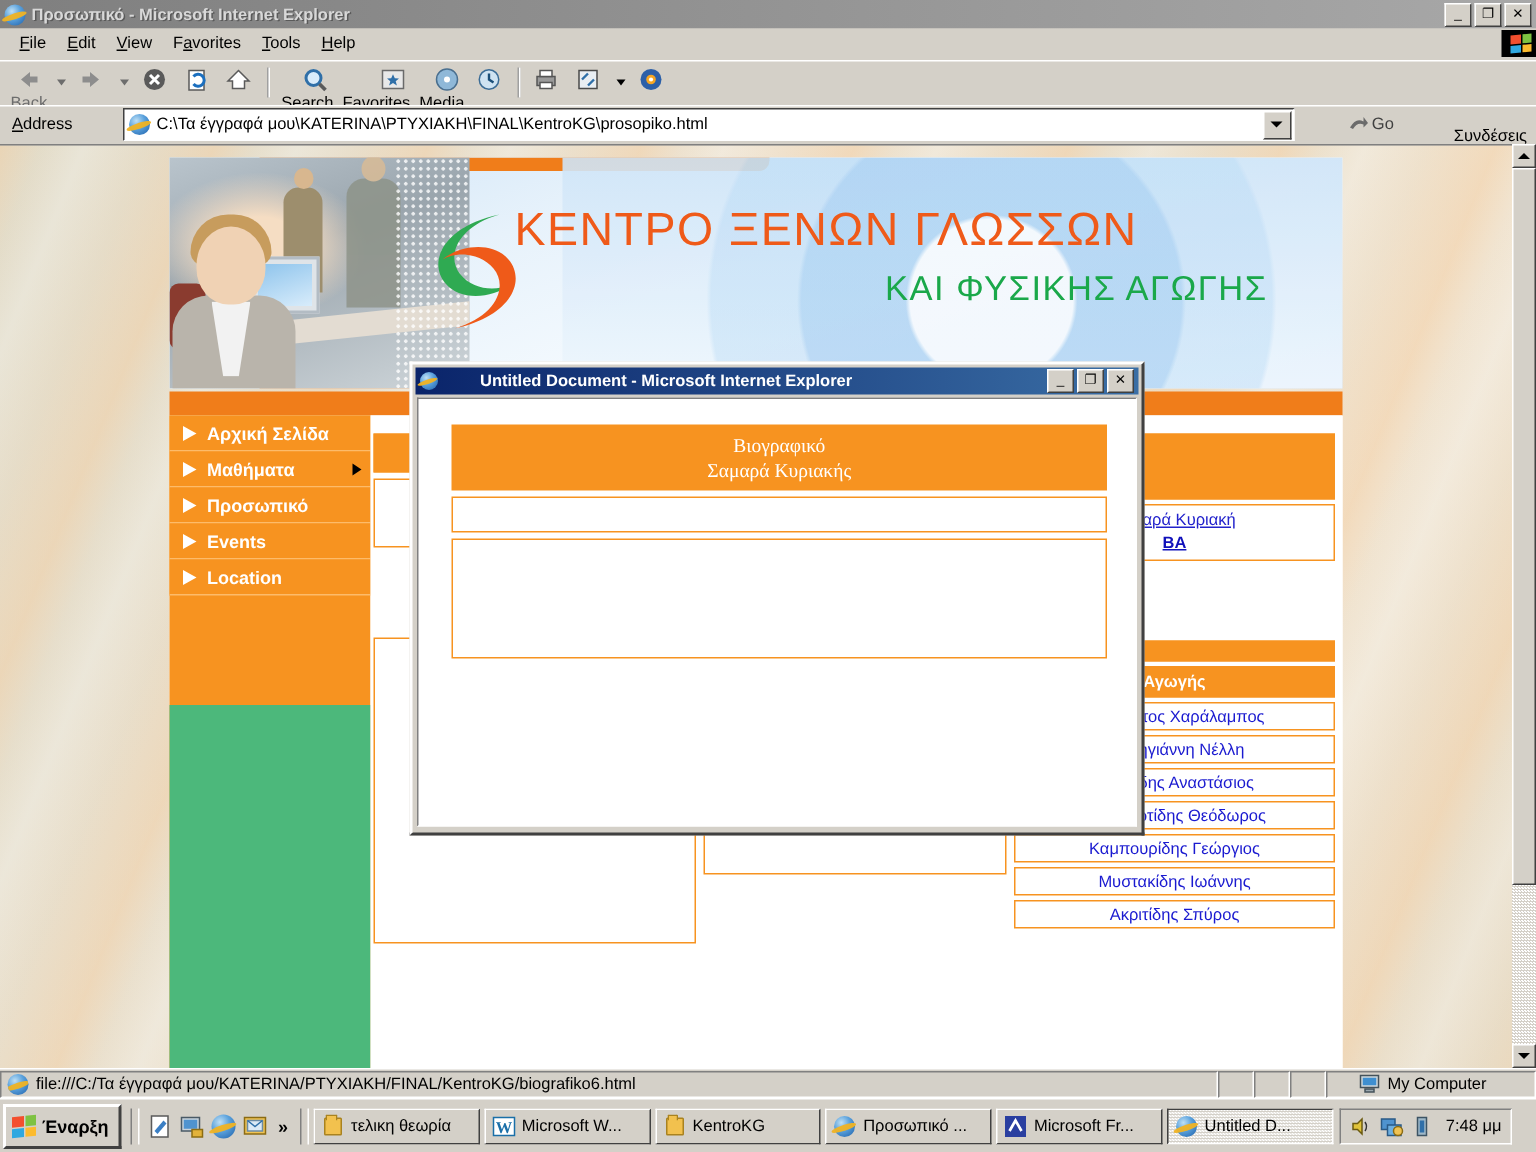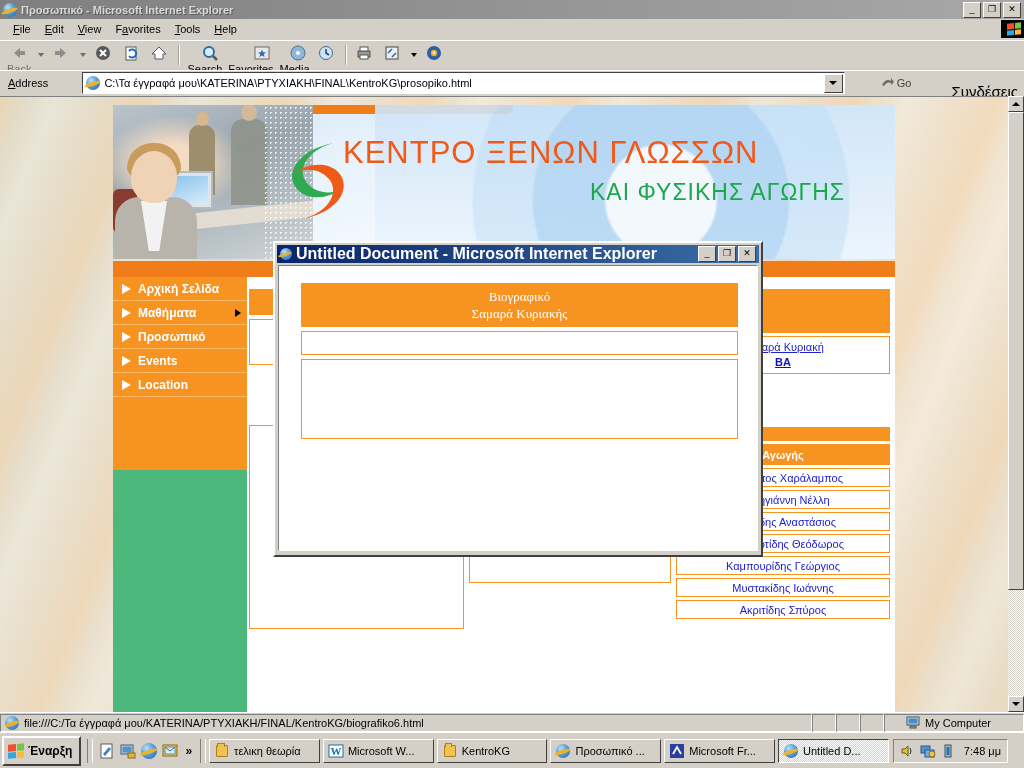--- a/index.html
+++ b/index.html
@@ -79,21 +79,21 @@
   #addrcombo .iconmini{width:16px;height:16px;margin:0 3px 0 2px;position:relative;flex:0 0 auto;}
   #addrval{flex:1 1 auto;font-size:11px;color:#000;white-space:nowrap;overflow:hidden;}
   #addrdrop{
     width:17px;height:17px;background:#d4d0c8;margin-right:1px;
     border-top:1px solid #fff;border-left:1px solid #fff;
     border-right:1px solid #404040;border-bottom:1px solid #404040;
     display:flex;align-items:center;justify-content:center;flex:0 0 auto;
   }
   #addrdrop i{width:0;height:0;border-left:4px solid transparent;border-right:4px solid transparent;border-top:4px solid #000;}
   #gobtn{display:flex;align-items:center;padding:0 6px;color:#404040;font-size:11px;white-space:nowrap;}
-  #linksbtn{padding:0 6px;color:#000;font-size:15px;white-space:nowrap;margin-top:16px;}
+  #linksbtn{padding:0 6px;color:#000;font-size:11px;white-space:nowrap;margin-top:16px;}
 
   
   #viewport{
     position:absolute;left:0;top:96px;width:1024px;height:616px;
     border-top:1px solid #808080;
     overflow:hidden;
     background:
       repeating-linear-gradient(112deg,
         rgba(245,200,150,.40) 0px,rgba(245,200,150,.05) 26px,
         rgba(255,255,255,.22) 52px,rgba(240,210,175,.16) 90px,
@@ -220,21 +220,21 @@
     border-top:2px solid #fff;border-left:2px solid #fff;
     border-right:2px solid #404040;border-bottom:2px solid #404040;
     box-sizing:border-box;
   }
   #pop-title{
     position:absolute;left:2px;top:2px;width:482px;height:18px;
     background:linear-gradient(to right,#0a246a,#3a6ea5);
     display:flex;align-items:center;
   }
   #pop-title .ie-logo{width:14px;height:14px;margin:0 3px 0 2px;position:relative;flex:0 0 auto;}
-  #pop-title .t{color:#fff;font-weight:bold;font-size:16px;flex:1 1 auto;white-space:nowrap;overflow:hidden;}
+  #pop-title .t{color:#fff;font-weight:bold;font-size:11px;flex:1 1 auto;white-space:nowrap;overflow:hidden;margin-left:24px;}
   #pop-body{
     position:absolute;left:3px;top:22px;width:480px;height:286px;background:#fff;
     border-top:1px solid #808080;border-left:1px solid #808080;
     border-right:1px solid #fff;border-bottom:1px solid #fff;
     box-sizing:border-box;overflow:hidden;
   }
   #cv-head{
     position:absolute;left:22px;top:17px;width:437px;height:44px;background:#f79320;
     color:#fff;display:flex;flex-direction:column;align-items:center;justify-content:center;
     font-family:"Liberation Serif",serif;font-size:13px;line-height:17px;

